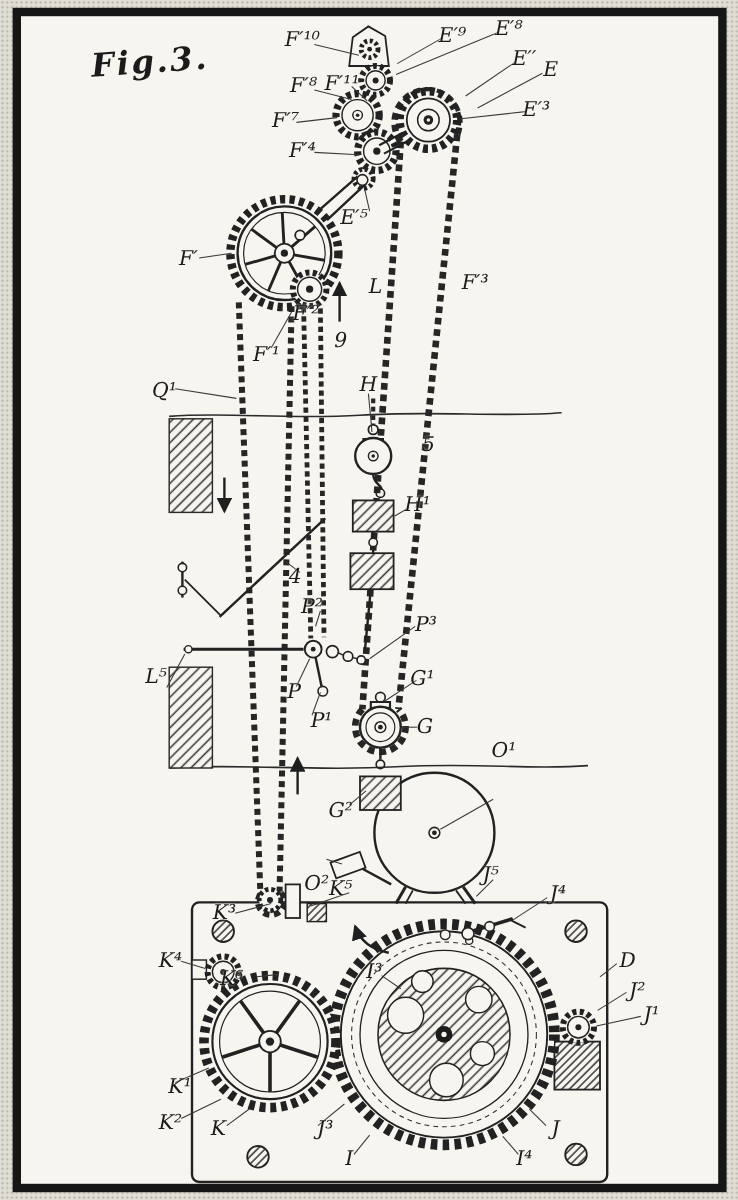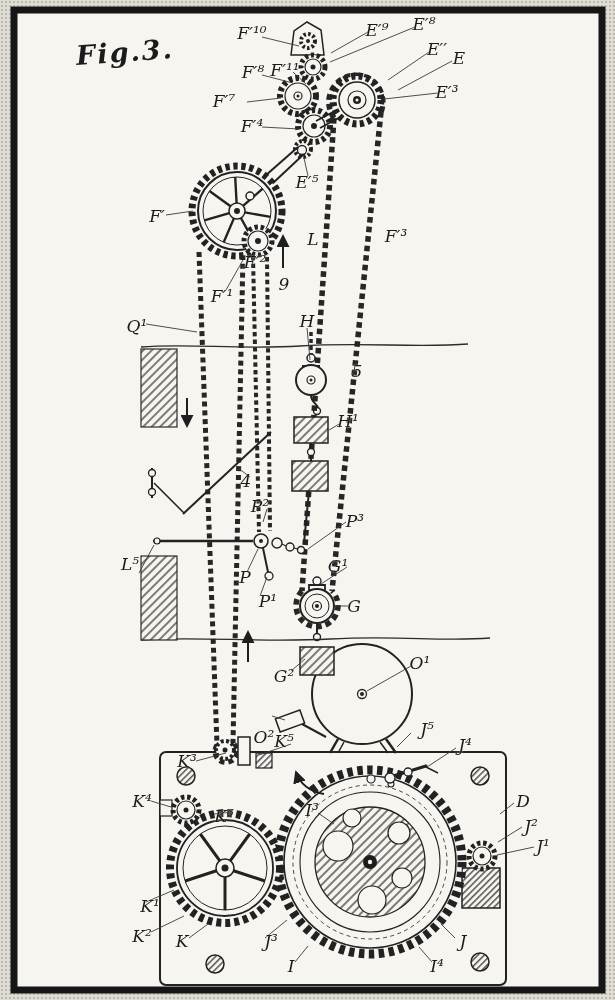--- a/index.html
+++ b/index.html
@@ -296,50 +296,50 @@
 <div class="labels">
   <span class="lbl fig" style="left:125px;top:52px">Fig.3.</span>
   <span class="lbl" style="left:252px;top:33px">F′¹⁰</span>
   <span class="lbl" style="left:377px;top:30px">E′⁹</span>
   <span class="lbl" style="left:424px;top:24px">E′⁸</span>
   <span class="lbl" style="left:437px;top:49px">E′′</span>
   <span class="lbl" style="left:459px;top:58px">E</span>
   <span class="lbl" style="left:253px;top:72px">F′⁸</span>
   <span class="lbl" style="left:285px;top:70px">F′¹¹</span>
   <span class="lbl" style="left:447px;top:92px">E′³</span>
-  <span class="lbl" style="left:224px;top:101px">F′⁷</span>
+  <span class="lbl" style="left:238px;top:101px">F′⁷</span>
   <span class="lbl" style="left:252px;top:126px">F′⁴</span>
-  <span class="lbl" style="left:307px;top:182px">E′⁵</span>
+  <span class="lbl" style="left:295px;top:182px">E′⁵</span>
   <span class="lbl" style="left:157px;top:216px">F′</span>
   <span class="lbl" style="left:255px;top:262px">F′²</span>
   <span class="lbl" style="left:222px;top:296px">F′¹</span>
   <span class="lbl" style="left:313px;top:239px">L</span>
   <span class="lbl" style="left:396px;top:236px">F′³</span>
   <span class="lbl" style="left:284px;top:284px">9</span>
   <span class="lbl" style="left:137px;top:326px">Q¹</span>
   <span class="lbl" style="left:307px;top:321px">H</span>
   <span class="lbl" style="left:357px;top:371px">5</span>
   <span class="lbl" style="left:348px;top:421px">H¹</span>
   <span class="lbl" style="left:246px;top:481px">4</span>
   <span class="lbl" style="left:260px;top:506px">P²</span>
   <span class="lbl" style="left:355px;top:521px">P³</span>
   <span class="lbl" style="left:130px;top:564px">L⁵</span>
   <span class="lbl" style="left:245px;top:577px">P</span>
   <span class="lbl" style="left:268px;top:601px">P¹</span>
-  <span class="lbl" style="left:338px;top:566px">G¹</span>
+  <span class="lbl" style="left:352px;top:566px">G¹</span>
   <span class="lbl" style="left:354px;top:606px">G</span>
   <span class="lbl" style="left:284px;top:676px">G²</span>
-  <span class="lbl" style="left:420px;top:663px">O¹</span>
+  <span class="lbl" style="left:420px;top:626px">O¹</span>
   <span class="lbl" style="left:264px;top:737px">O²</span>
   <span class="lbl" style="left:284px;top:741px">K⁵</span>
-  <span class="lbl" style="left:427px;top:729px">J⁵</span>
+  <span class="lbl" style="left:409px;top:729px">J⁵</span>
   <span class="lbl" style="left:465px;top:745px">J⁴</span>
   <span class="lbl" style="left:187px;top:761px">K³</span>
   <span class="lbl" style="left:142px;top:801px">K⁴</span>
-  <span class="lbl" style="left:224px;top:816px">K⁶</span>
+  <span class="lbl" style="left:193px;top:816px">K⁶</span>
   <span class="lbl" style="left:523px;top:801px">D</span>
   <span class="lbl" style="left:531px;top:826px">J²</span>
   <span class="lbl" style="left:543px;top:846px">J¹</span>
   <span class="lbl" style="left:312px;top:810px">I³</span>
   <span class="lbl" style="left:150px;top:906px">K¹</span>
   <span class="lbl" style="left:142px;top:936px">K²</span>
   <span class="lbl" style="left:182px;top:941px">K</span>
   <span class="lbl" style="left:271px;top:941px">J³</span>
   <span class="lbl" style="left:291px;top:966px">I</span>
   <span class="lbl" style="left:463px;top:941px">J</span>

